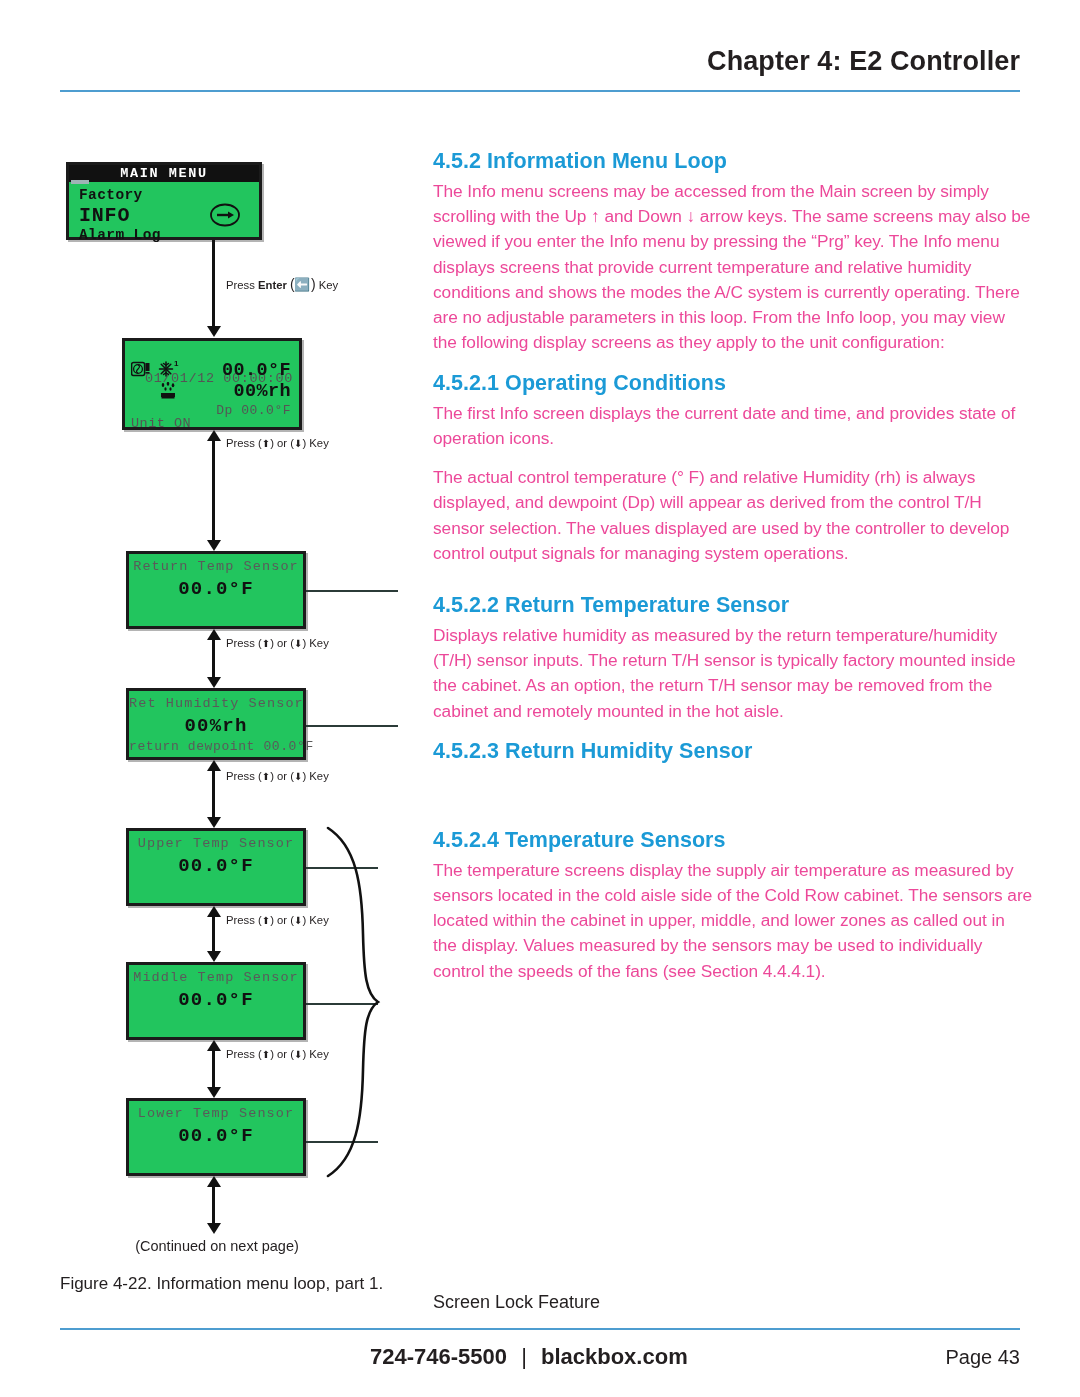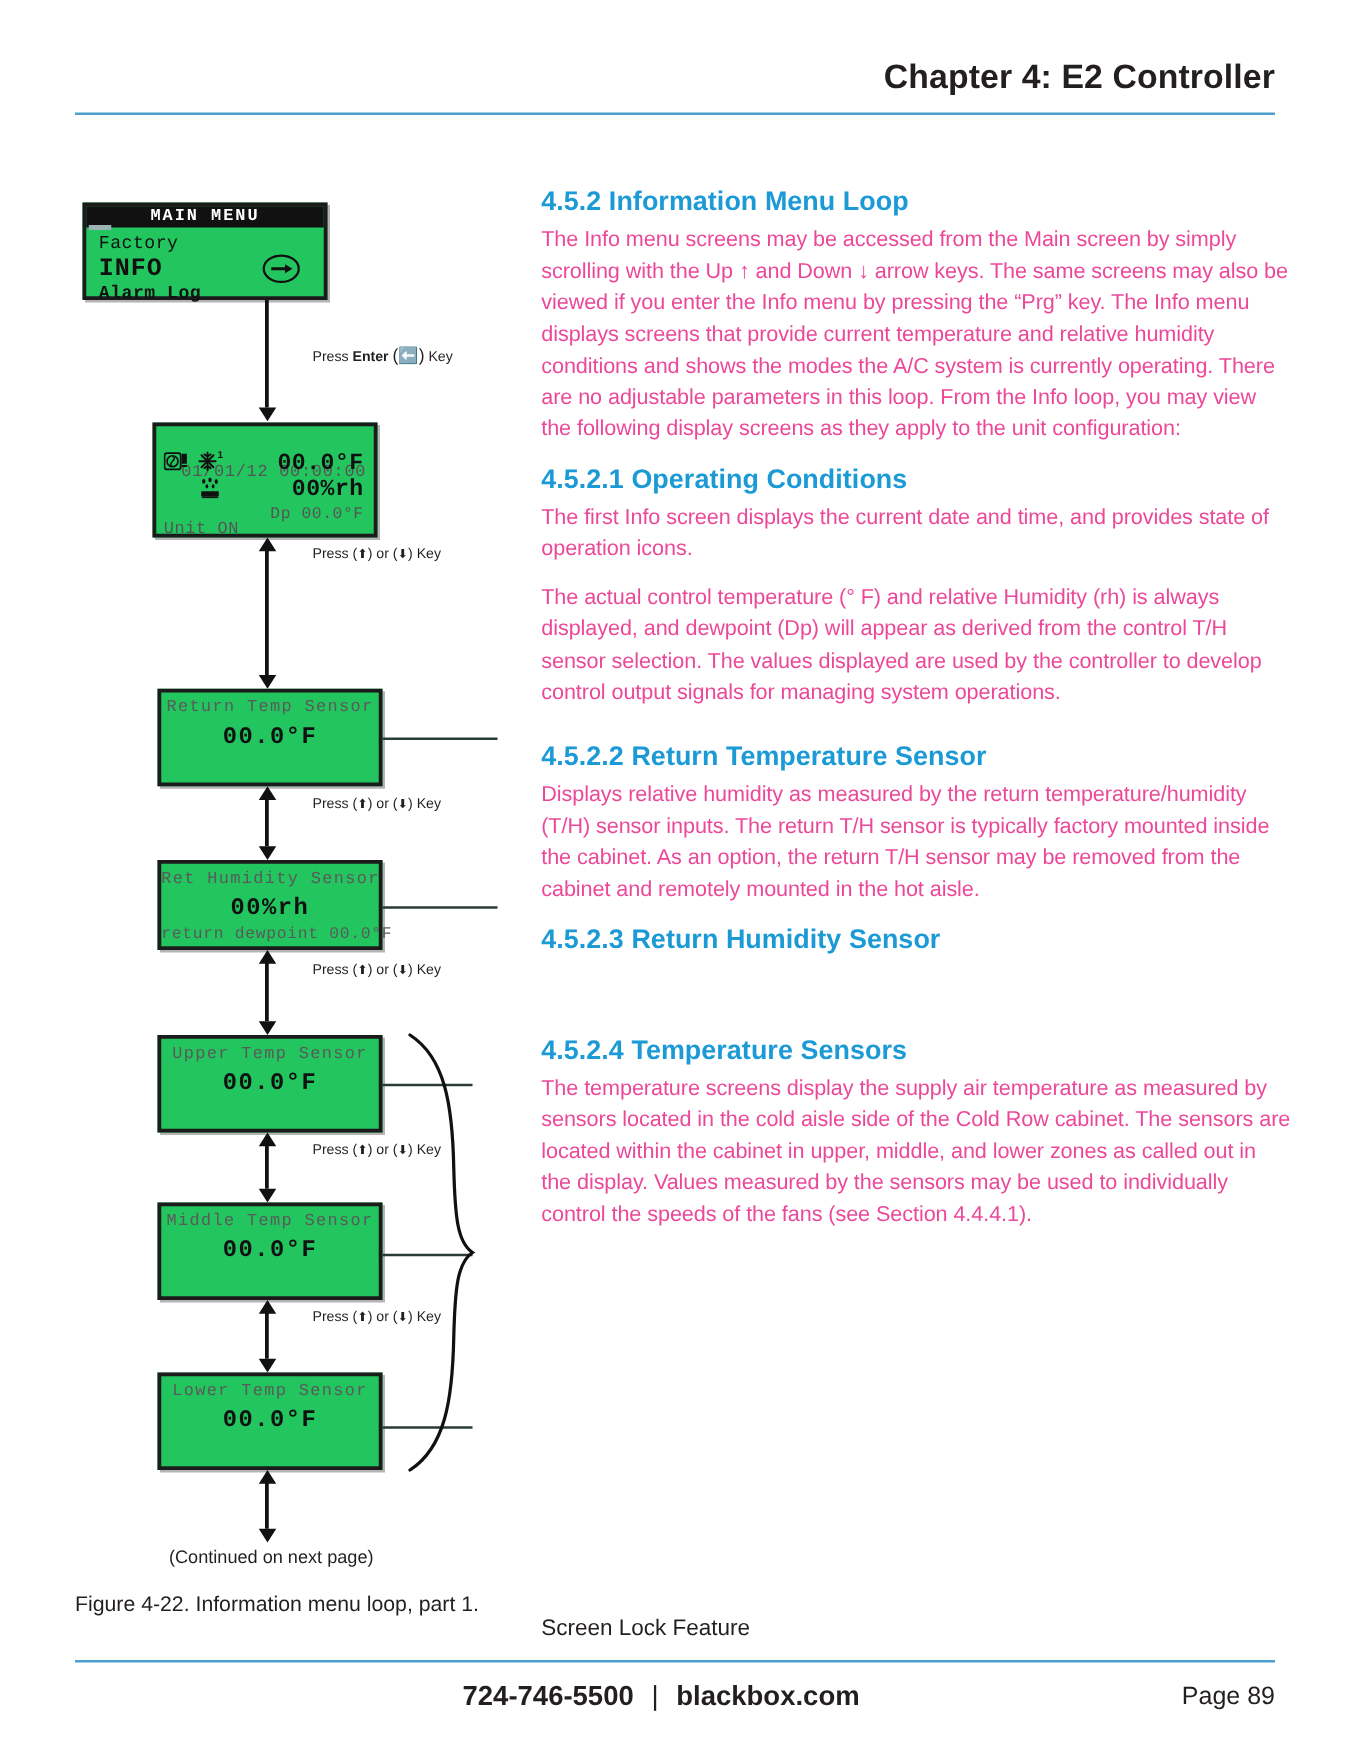--- a/index.html
+++ b/index.html
@@ -105,21 +105,21 @@
     background: #9fb3b6;
   }
   .lcd-line {
     position: absolute;
     white-space: pre;
     font-family: "Liberation Mono", "DejaVu Sans Mono", monospace;
   }
 
   
   #box-main-menu { left: 6px; top: 22px; width: 196px; height: 78px; }
-  #box-main-menu .row-factory { left: 10px; top: 22px; font-size: 14.5px; font-weight: normal; letter-spacing: 0.4px; color: #111; }
+  #box-main-menu .row-factory { left: 10px; top: 22px; font-size: 14.5px; font-weight: bold; letter-spacing: 0.4px; color: #111; }
   #box-main-menu .row-info { left: 10px; top: 39px; font-size: 20px; font-weight: bold; letter-spacing: 0.8px; color: #111; }
   #box-main-menu .row-alarm { left: 10px; top: 62px; font-size: 14.5px; font-weight: bold; letter-spacing: 0.4px; color: #111; }
   #box-main-menu .enter-circle {
     position: absolute;
     left: 140px; top: 38px;
     width: 32px; height: 24px;
   }
 
   
   #box-operating { left: 62px; top: 198px; width: 180px; height: 92px; }
@@ -178,21 +178,20 @@
     border-right: 7px solid transparent;
   }
   .arrowhead-down { border-top: 11px solid #111111; }
   .arrowhead-up   { border-bottom: 11px solid #111111; }
   .conn-label {
     position: absolute;
     white-space: nowrap;
     font-size: 11.3px;
     color: #231f20;
     font-family: "Liberation Sans", sans-serif;
-    margin-left: 24px;
   }
   .key-glyph { font-family: "DejaVu Sans", sans-serif; font-size: 10px; }
 
   
   .leader {
     position: absolute;
     height: 2px;
     background: #2b3b38;
   }
 
@@ -451,14 +450,14 @@
 <div id="figure-caption">Figure 4-22. Information menu loop, part 1.</div>
 <div id="screen-lock-caption">Screen Lock Feature</div>
 
 <div id="page-footer">
   <div class="footer-rule"></div>
   <div class="footer-contact">
     <span>724-746-5500</span>
     <span class="footer-sep">|</span>
     <span>blackbox.com</span>
   </div>
-  <div class="footer-page">Page 89</div>
+  <div class="footer-page">Page 43</div>
 </div>
 
 </body></html>

